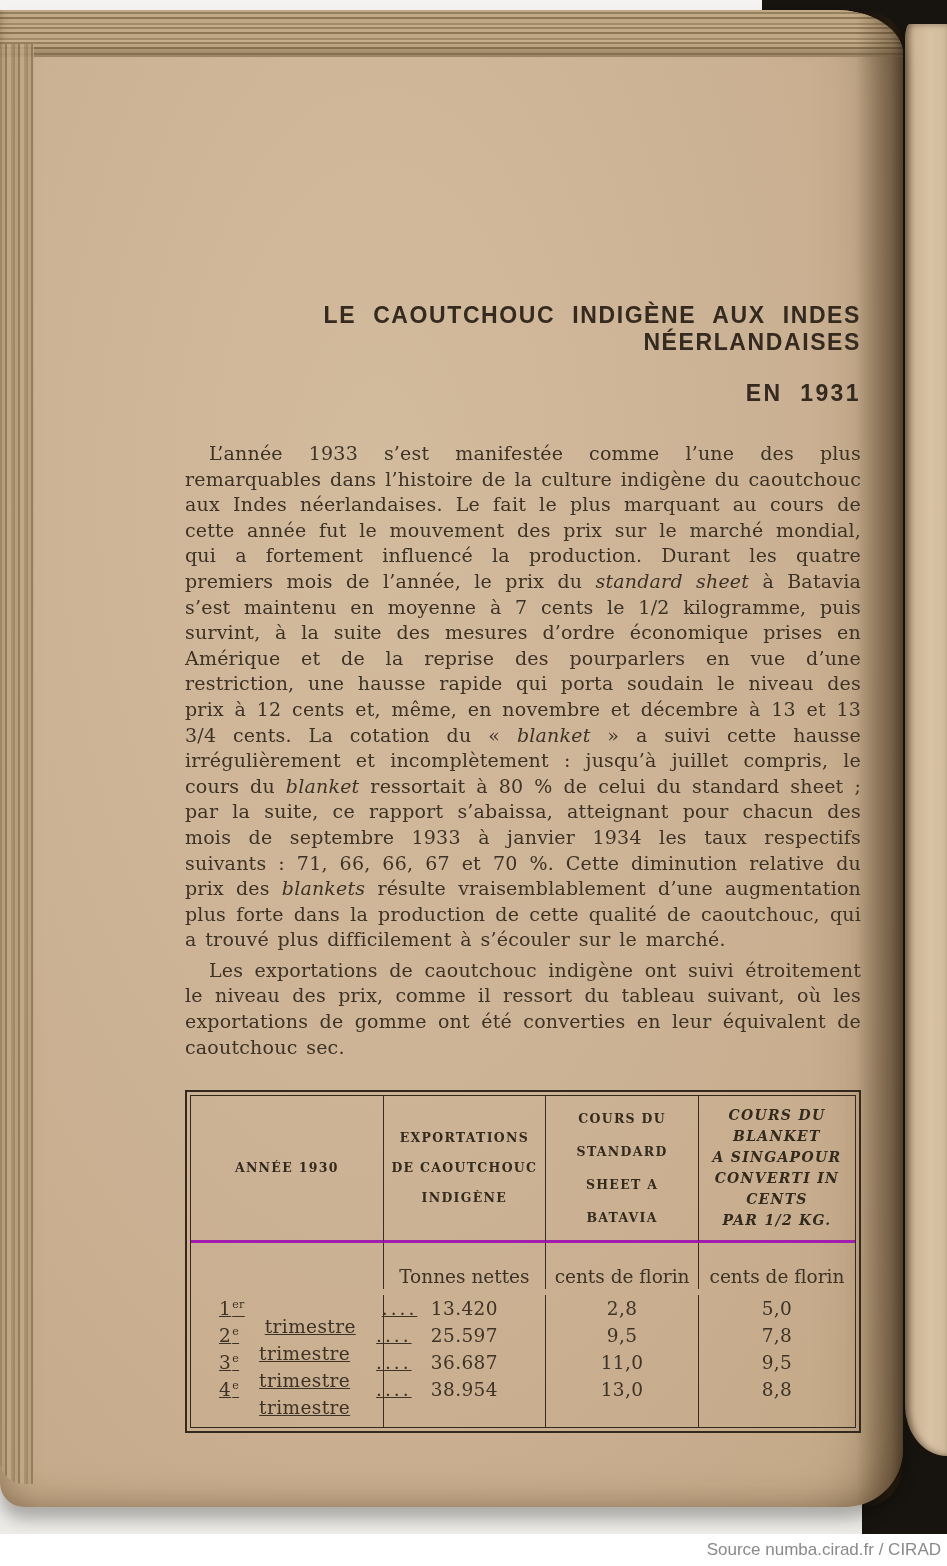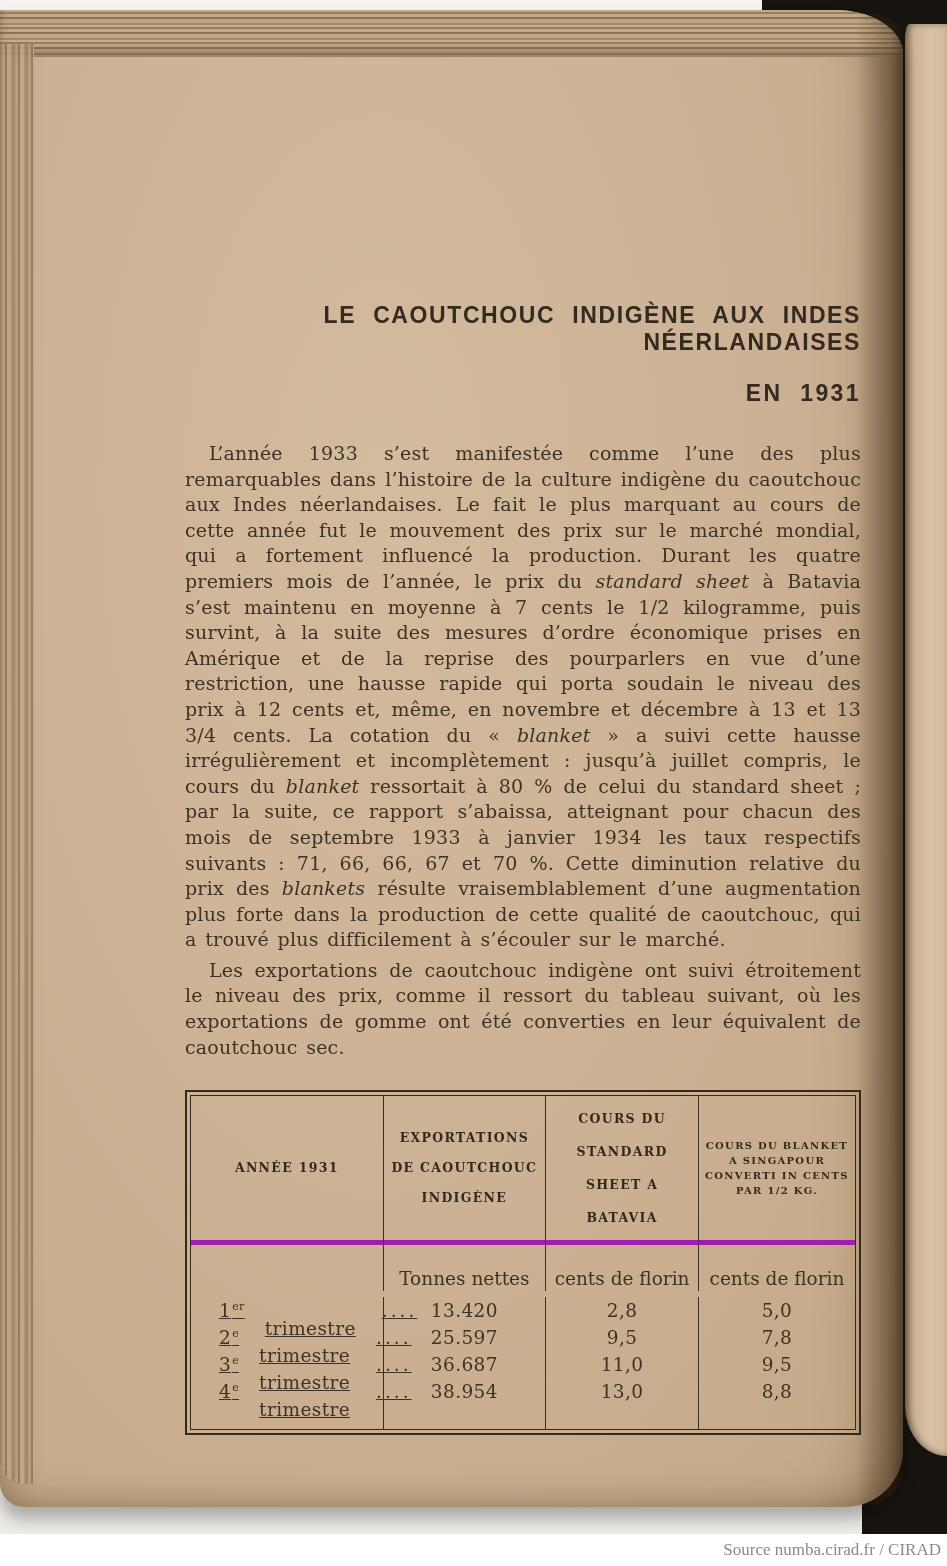--- a/index.html
+++ b/index.html
@@ -39,21 +39,21 @@
     opacity:.85;border-bottom-left-radius:24px;
   }
   .gutter-shade{
     position:absolute;left:856px;top:10px;width:47px;height:1497px;pointer-events:none;
     background:linear-gradient(to right,rgba(56,38,18,0) 0,rgba(56,38,18,.38) 75%,rgba(30,20,8,.55) 100%);
     border-radius:0 68px 58px 0 / 0 44px 58px 0;
   }
   .source-bar{
     position:absolute;left:0;top:1534px;width:947px;height:32px;background:#ffffff;
     display:flex;align-items:center;justify-content:flex-end;
-    font-family:Liberation Serif, serif;font-size:17px;color:#8a8a8a;
+    font-family:Liberation Sans, sans-serif;font-size:17px;color:#8a8a8a;
     padding-right:6px;box-sizing:border-box;
   }
   
   .page-content{position:absolute;left:185px;top:302px;width:676px;color:#3b3023;}
   .title,.subtitle{
     font-family:"Liberation Sans",sans-serif;font-weight:bold;color:#342a1f;
     font-size:23px;letter-spacing:1.6px;word-spacing:9px;text-align:right;margin:0;
   }
   .title{margin-bottom:24px;}
   .subtitle{margin-bottom:34px;letter-spacing:2.4px;}
@@ -65,25 +65,25 @@
   .para .it{font-style:italic;}
   
   .table-wrap{margin-top:30px;border:2.5px solid #33291d;padding:3px;background:transparent;}
   .table-inner{border:1px solid #33291d;}
   .trow{display:grid;grid-template-columns:29% 24.5% 23% 23.5%;}
   .cell{box-sizing:border-box;border-right:1px solid #382d20;}
   .cell:last-child{border-right:none;}
   .hcell{
     min-height:110px;display:flex;align-items:center;justify-content:center;text-align:center;
     font-size:12.5px;letter-spacing:1.3px;font-weight:bold;color:#332a1e;
-    white-space:pre-line;border-bottom:5px solid #a21caf;padding:6px 4px;
+    white-space:pre-line;border-bottom:3px solid #a21caf;padding:6px 4px;
   }
   .lh-wide{line-height:30px;}
   .lh-mid{line-height:33px;}
-  .lh-tight{line-height:15px;font-size:10px;}
+  .lh-tight{line-height:21px;font-size:14px;font-style:italic;}
   .ucell{
     height:46px;display:flex;align-items:flex-end;justify-content:center;
     font-size:18.5px;color:#3d3226;padding-bottom:2px;
   }
   .dcell{
     height:27px;display:flex;align-items:center;justify-content:center;
     font-size:18.5px;color:#3d3226;letter-spacing:.4px;
   }
   .label-cell{justify-content:flex-start;padding-left:28px;text-decoration:underline;}
   .label-cell .word{margin-left:20px;margin-top:36px;}
@@ -111,21 +111,21 @@
     <h1 class="title">LE CAOUTCHOUC INDIGÈNE AUX INDES NÉERLANDAISES</h1>
     <h2 class="subtitle">EN 1931</h2>
 
     <p class="para"><span>L’année 1933 s’est manifestée comme l’une des plus remarquables dans l’histoire de la culture indigène du caoutchouc aux Indes néerlandaises. Le fait le plus marquant au cours de cette année fut le mouvement des prix sur le marché mondial, qui a fortement influencé la production. Durant les quatre premiers mois de l’année, le prix du </span><span class="it">standard sheet</span><span> à Batavia s’est maintenu en moyenne à 7 cents le 1/2 kilogramme, puis survint, à la suite des mesures d’ordre économique prises en Amérique et de la reprise des pourparlers en vue d’une restriction, une hausse rapide qui porta soudain le niveau des prix à 12 cents et, même, en novembre et décembre à 13 et 13 3/4 cents. La cotation du « </span><span class="it">blanket</span><span> » a suivi cette hausse irrégulièrement et incomplètement : jusqu’à juillet compris, le cours du </span><span class="it">blanket</span><span> ressortait à 80 % de celui du standard sheet ; par la suite, ce rapport s’abaissa, atteignant pour chacun des mois de septembre 1933 à janvier 1934 les taux respectifs suivants : 71, 66, 66, 67 et 70 %. Cette diminution relative du prix des </span><span class="it">blankets</span><span> résulte vraisemblablement d’une augmentation plus forte dans la production de cette qualité de caoutchouc, qui a trouvé plus difficilement à s’écouler sur le marché.</span></p>
     <p class="para"><span>Les exportations de caoutchouc indigène ont suivi étroitement le niveau des prix, comme il ressort du tableau suivant, où les exportations de gomme ont été converties en leur équivalent de caoutchouc sec.</span></p>
 
     <div class="table-wrap">
       <div class="table-inner">
 
         <div class="trow">
-          <div class="cell hcell lh-wide">ANNÉE 1931</div>
+          <div class="cell hcell lh-wide">ANNÉE 1930</div>
           <div class="cell hcell lh-wide">EXPORTATIONS
 DE CAOUTCHOUC
 INDIGÈNE</div>
           <div class="cell hcell lh-mid">COURS DU STANDARD
 SHEET A BATAVIA</div>
           <div class="cell hcell lh-tight">COURS DU BLANKET
 A SINGAPOUR
 CONVERTI IN CENTS
 PAR 1/2 KG.</div>
         </div>

